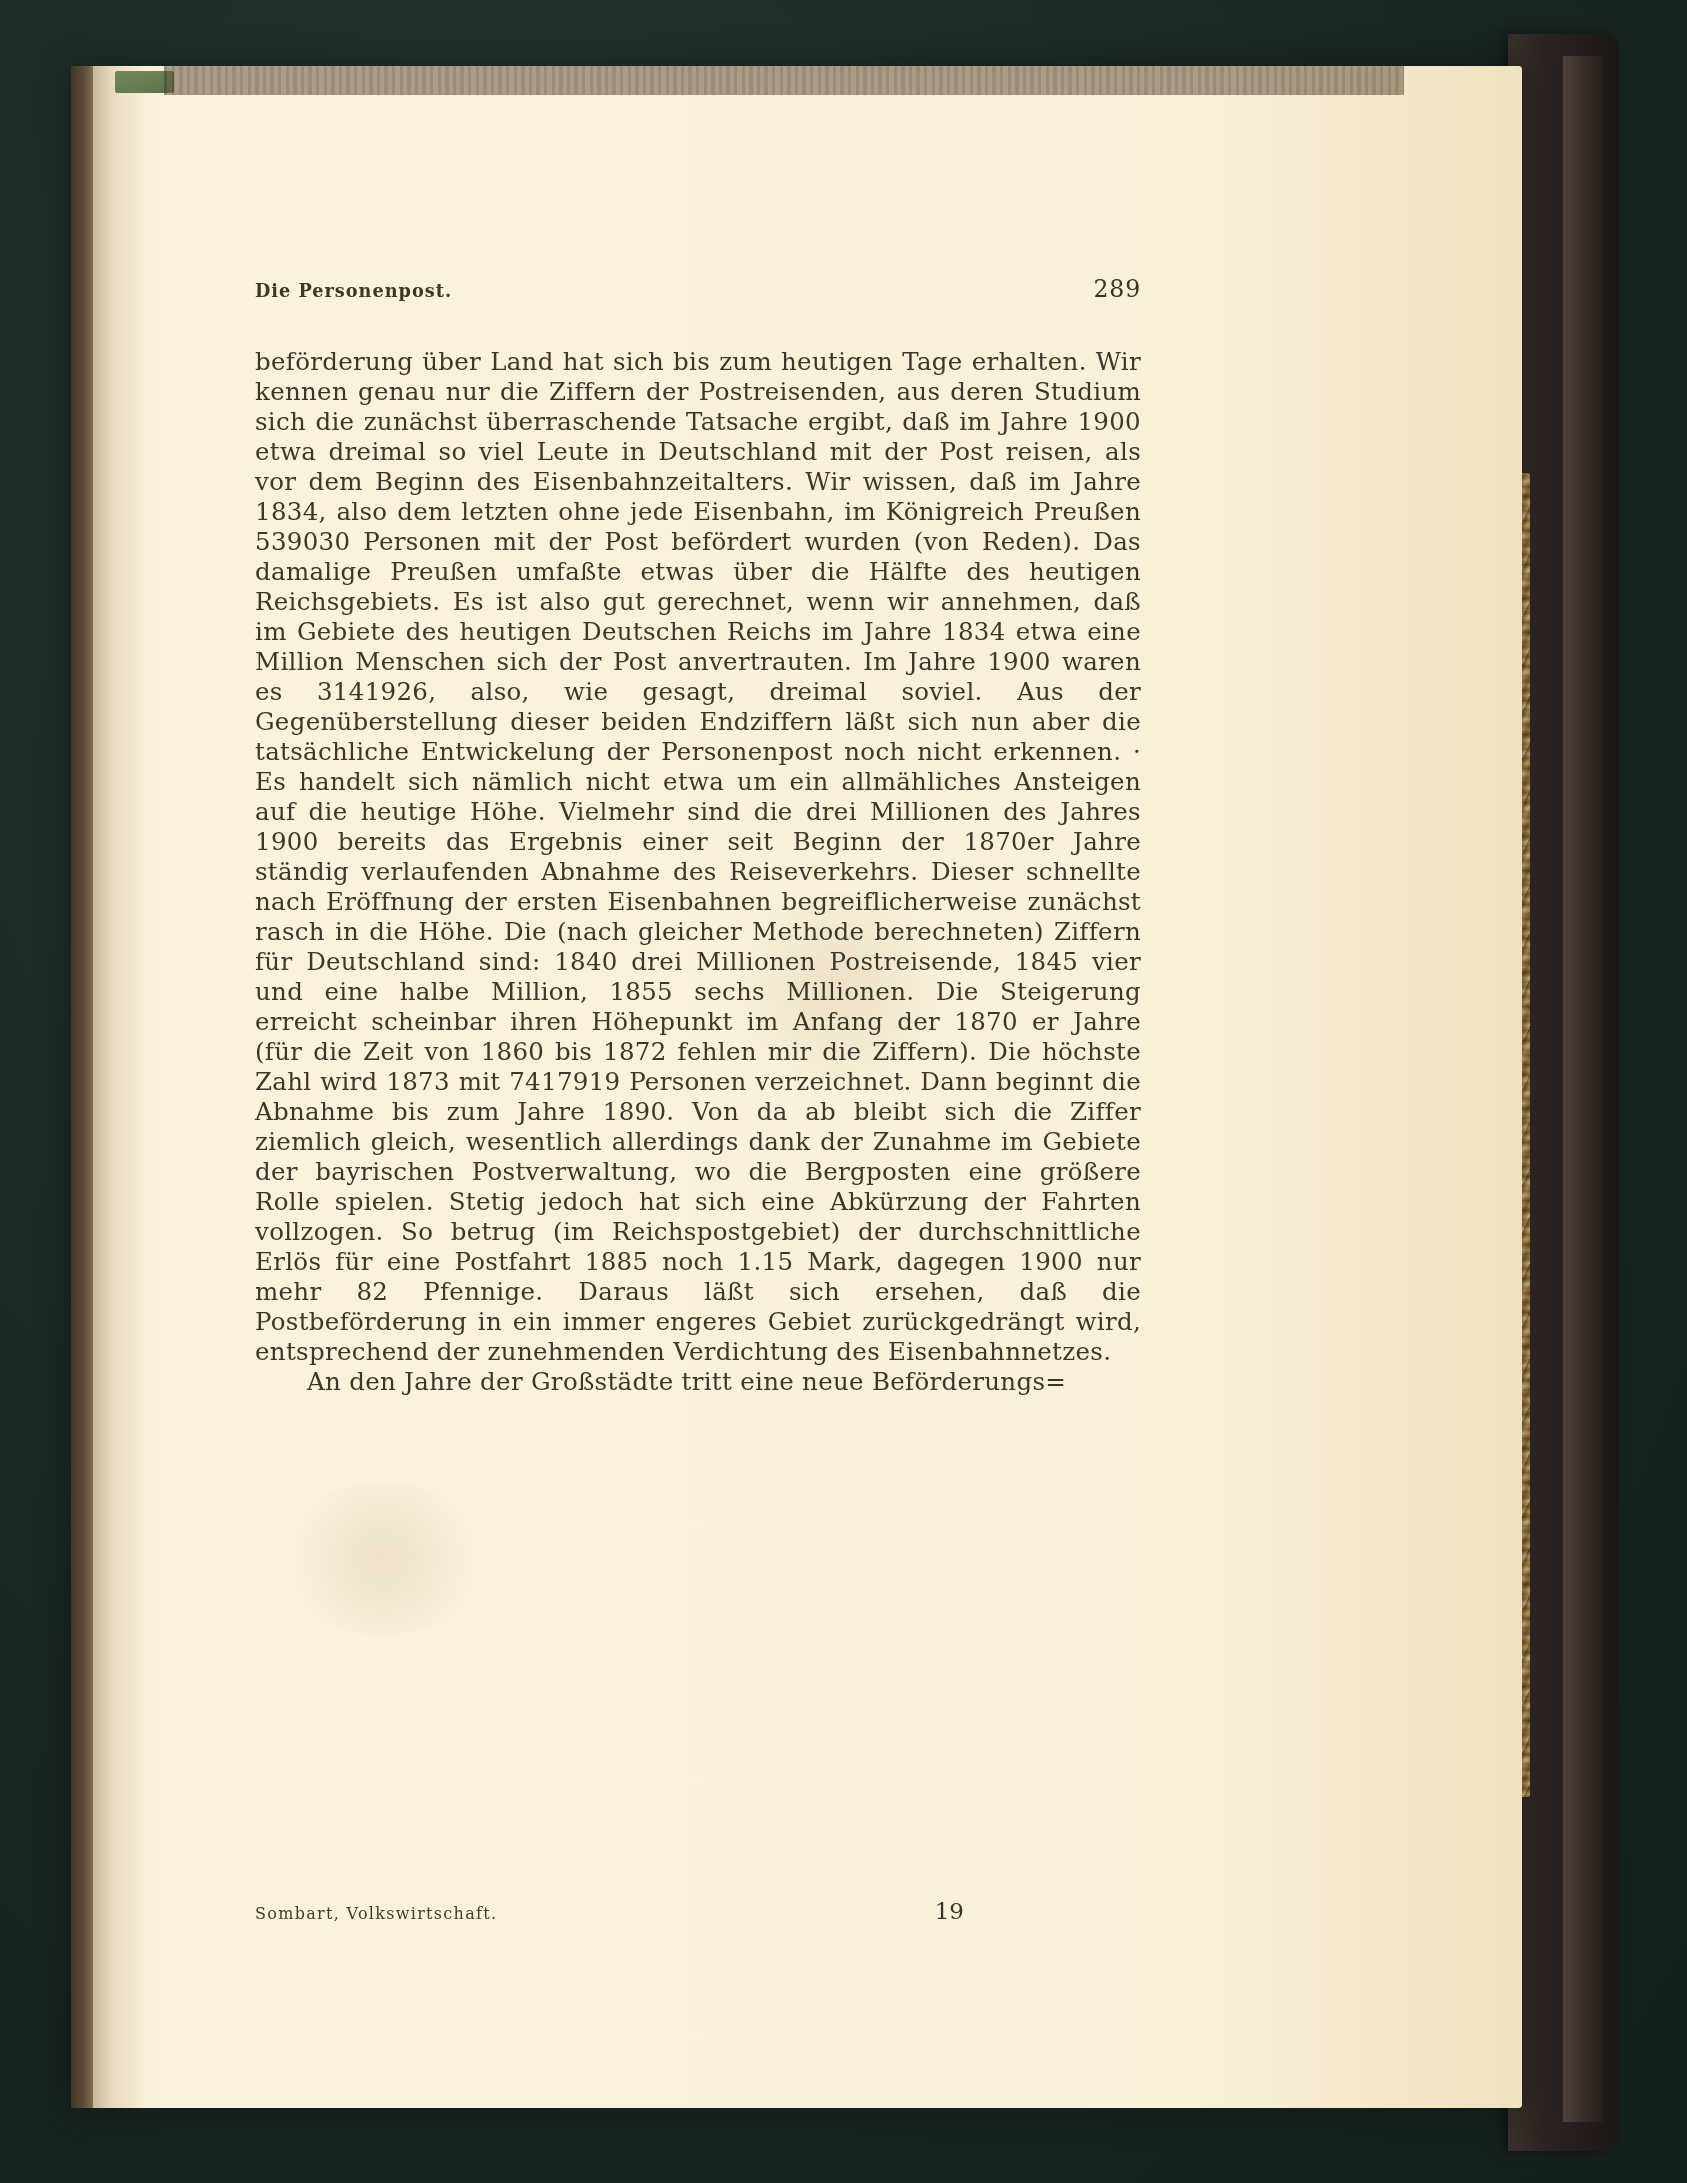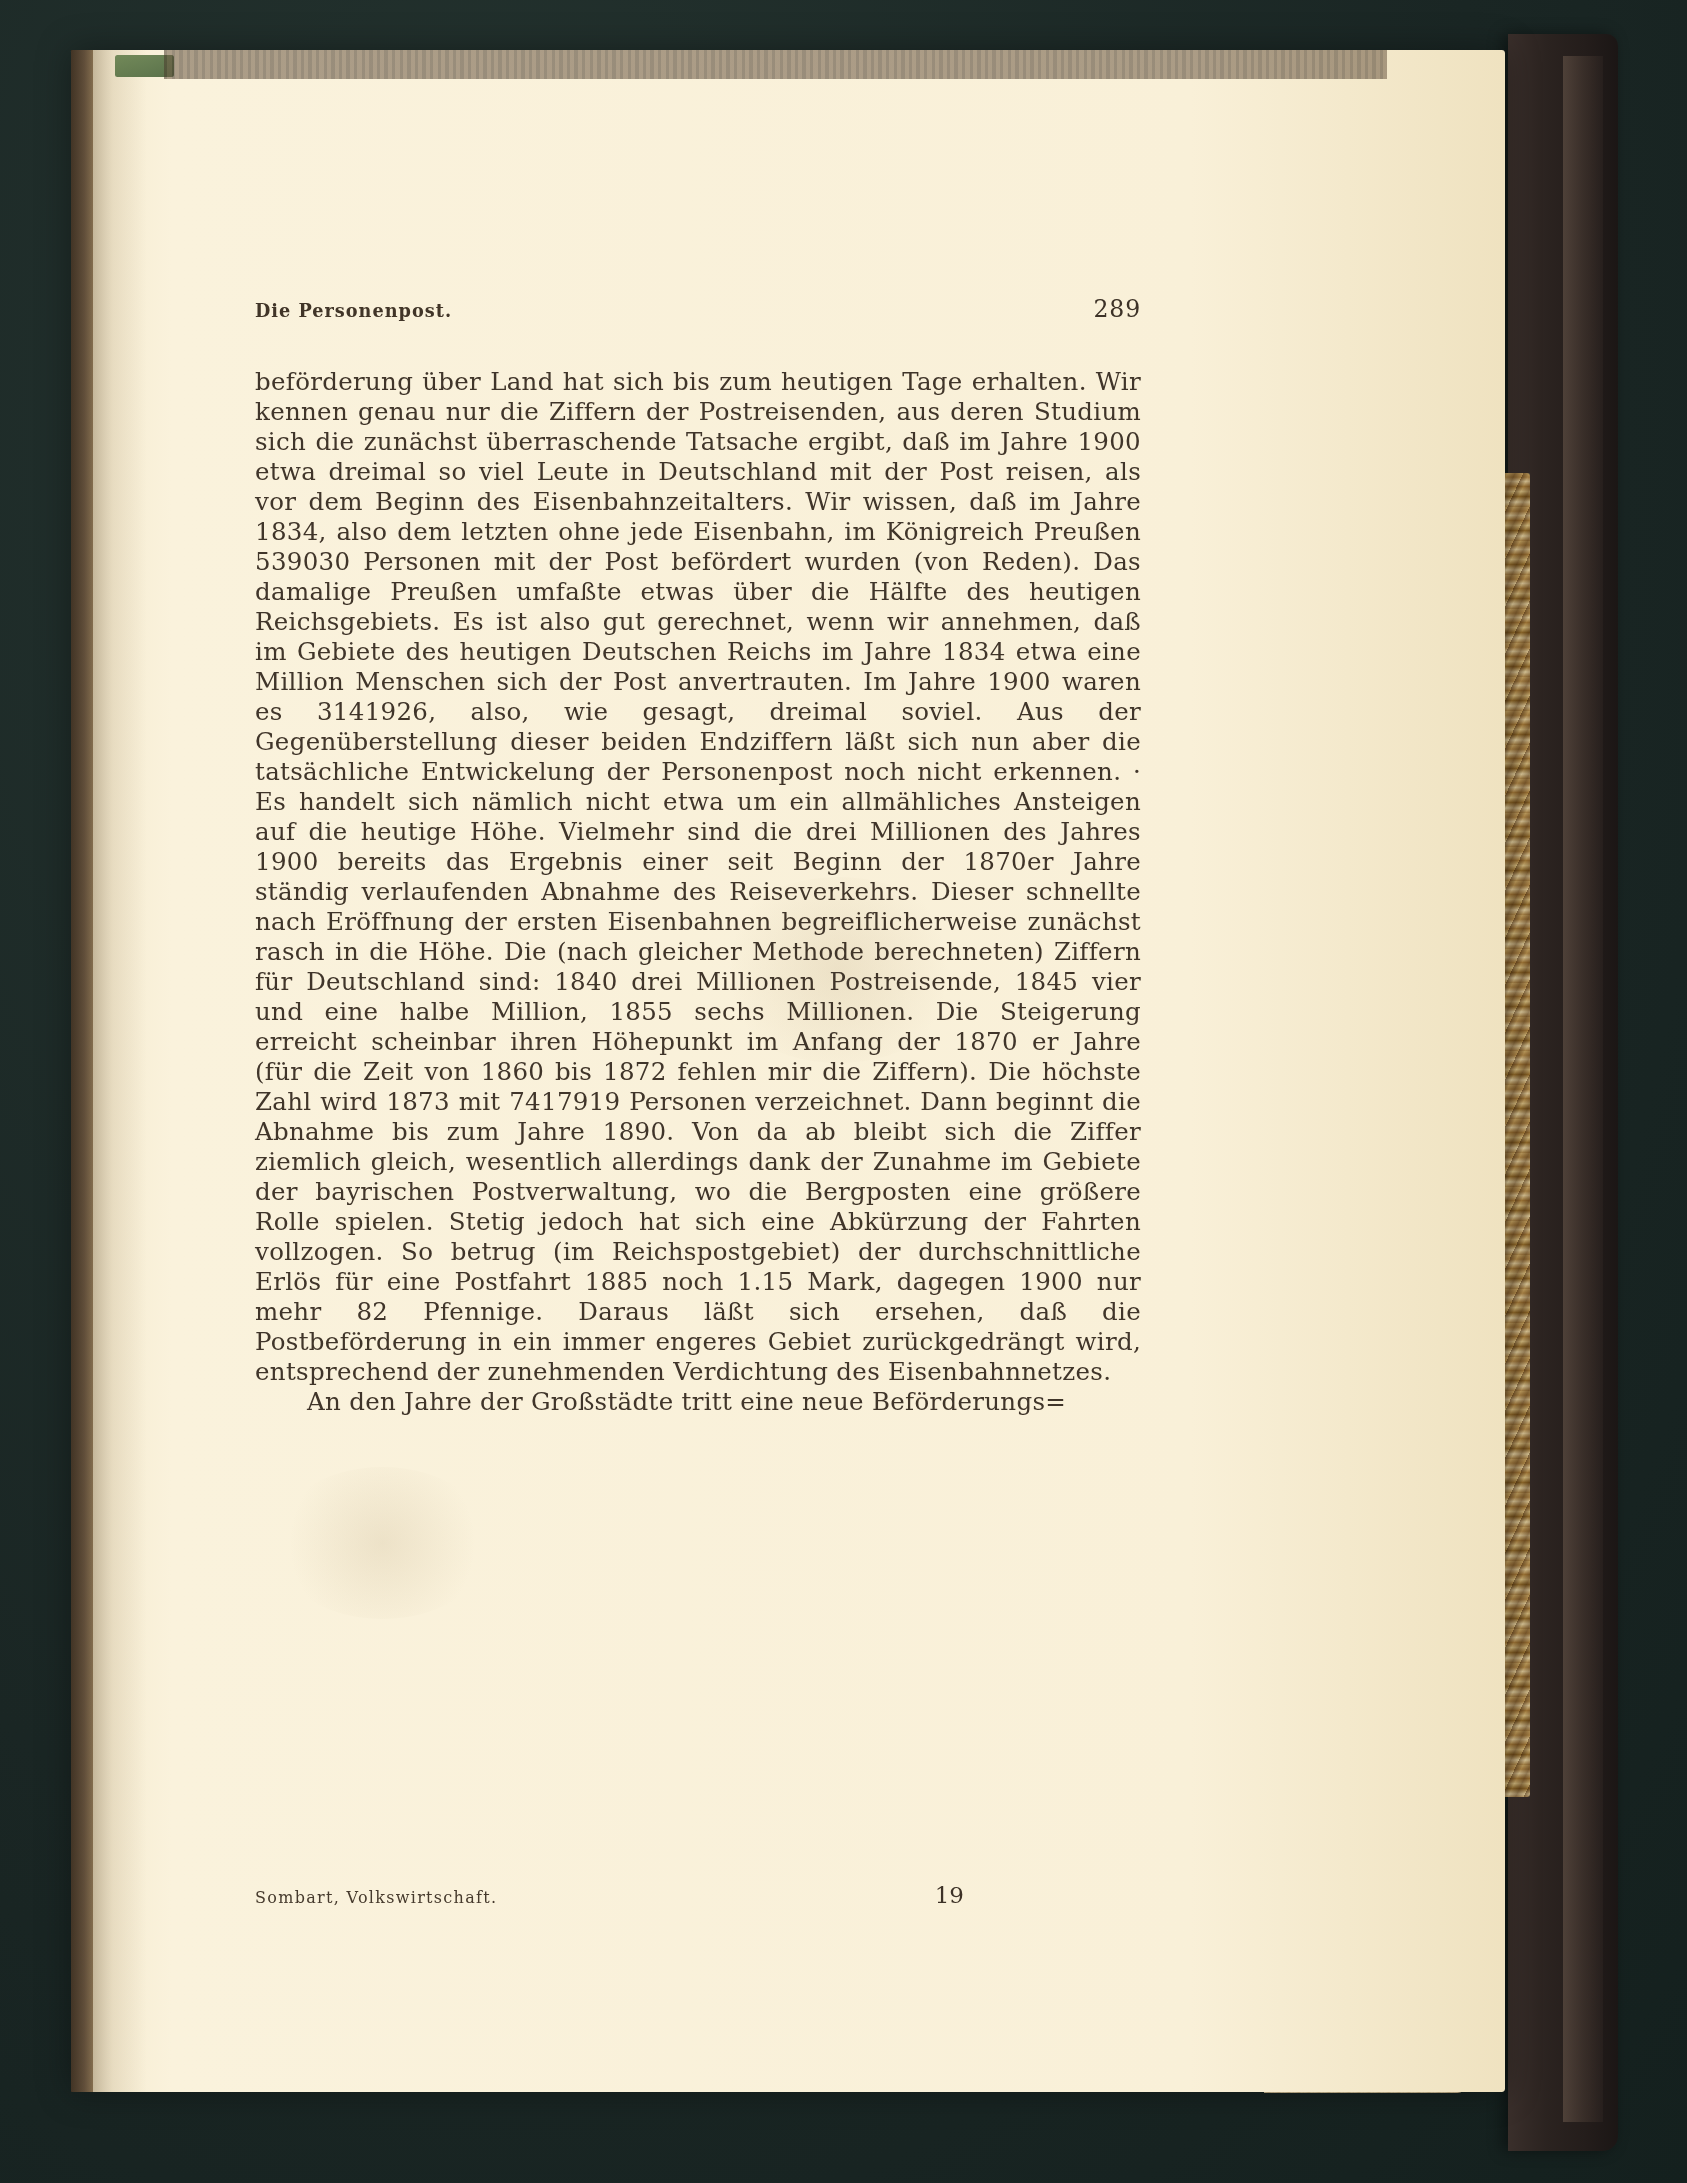--- a/index.html
+++ b/index.html
@@ -94,27 +94,28 @@
         #f0e3c3 0px, #e6d7b2 2.5px, #d9c79c 5px, #efe2c2 7.6px, #e2d0a8 10px);
     box-shadow: inset -10px 0 20px rgba(120,95,55,0.35),
                 inset 6.7px 0 15px rgba(160,130,85,0.25);
     border-radius: 0 5px 8.4px 0;
   }
 
   
   .page {
     position: absolute;
     left: 39px;
-    top: 16px;
+    top: 32px;
     width: 1434px;
     height: 2042px;
     background:
       linear-gradient(to right, #e8dbb8 0px, #f6ecd2 34px, #faf2dc 101px, #f9f0d8 78%, #efe2c0 100%);
     box-shadow: 0 0 34px rgba(0,0,0,0.35);
     border-radius: 1.7px 3.4px 3.4px 1.7px;
+    padding-left: 17px;
   }
   
   .gutter {
     position: absolute;
     left: 0;
     top: 0;
     width: 76px;
     height: 100%;
     background: linear-gradient(to right, rgba(70,50,25,0.45), rgba(120,95,55,0.12) 55%, rgba(0,0,0,0) 100%);
   }
@@ -165,21 +166,20 @@
     font-size: 17.7px;
     letter-spacing: 1px;
     color: #413528;
     font-family: "DejaVu Serif", serif;
     font-weight: 600;
   }
   .runhead-page {
     font-size: 23.6px;
     color: #3d3227;
     letter-spacing: 0.8px;
-    margin-top: 36px;
   }
 
   .body-text p {
     margin: 0 0 0 0;
     font-size: 24.5px;
     line-height: 30px;
     text-align: justify;
     text-justify: inter-word;
     color: #40352a;
     letter-spacing: 0.3px;

